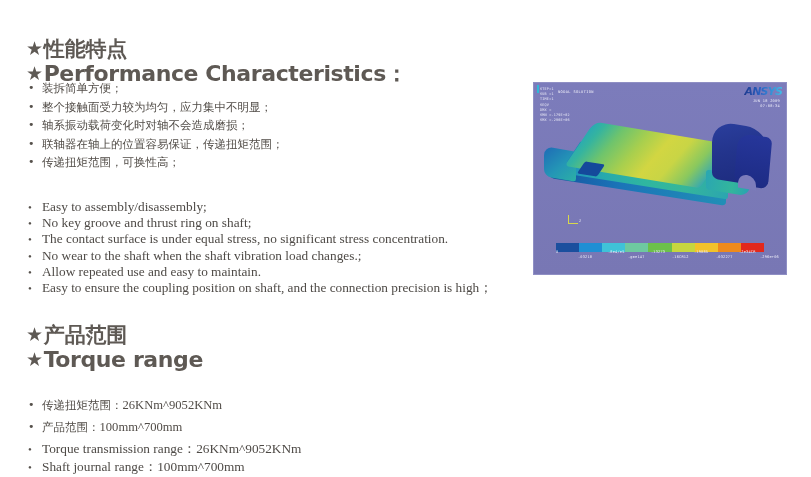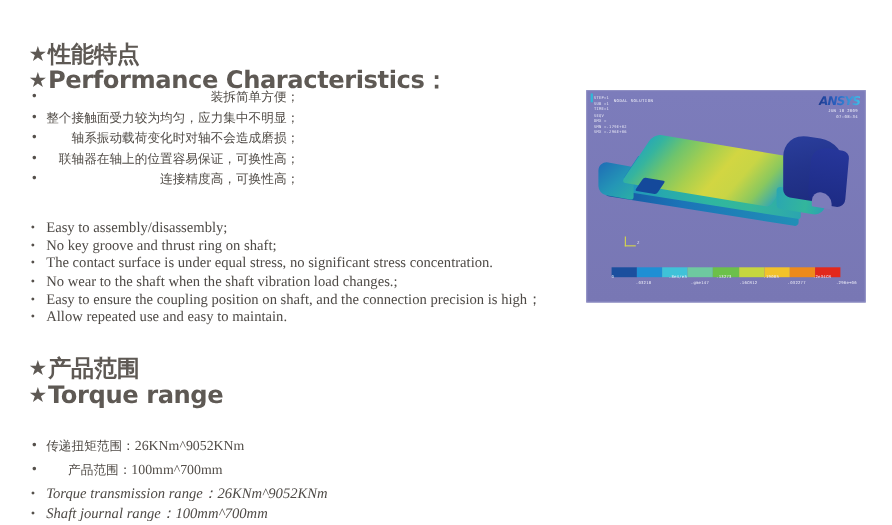--- a/index.html
+++ b/index.html
@@ -72,21 +72,20 @@
   .cn-list {
     left: 28px;
     top: 79px;
     font-family: "DejaVu Sans", "Liberation Sans", sans-serif;
     font-size: 11.5px;
     color: #514c47;
   }
   .cn-list li {
     line-height: 18.6px;
     height: 18.6px;
-    text-align: right;
   }
 
   .en-list {
     left: 28px;
     top: 199px;
     font-family: "Liberation Serif", "DejaVu Serif", serif;
     font-size: 13.3px;
     color: #4e4a46;
   }
   .en-list li {
@@ -97,38 +96,36 @@
   .spec-cn {
     left: 28px;
     top: 394px;
     font-family: "DejaVu Sans", "Liberation Sans", sans-serif;
     font-size: 11.5px;
     color: #514c47;
   }
   .spec-cn li {
     line-height: 22px;
     height: 22px;
-    text-align: center;
   }
   .spec-cn li .val {
     font-family: "Liberation Serif", "DejaVu Serif", serif;
     font-size: 12.6px;
   }
 
   .spec-en {
     left: 28px;
     top: 440px;
     font-family: "Liberation Serif", "DejaVu Serif", serif;
     font-size: 13.3px;
     color: #4e4a46;
   }
   .spec-en li {
     line-height: 18px;
     height: 18px;
-    font-style: italic;
   }
 
   
   #fea-figure {
     position: absolute;
     left: 533px;
     top: 82px;
     width: 254px;
     height: 193px;
     background: #7b7ab8;
@@ -371,31 +368,31 @@
   </div>
   <div class="h-en">
     <span class="star">★</span><span>Performance Characteristics：</span>
   </div>
 </div>
 
 <ul class="blist cn-list">
   <li>装拆简单方便；</li>
   <li>整个接触面受力较为均匀，应力集中不明显；</li>
   <li>轴系振动载荷变化时对轴不会造成磨损；</li>
-  <li>联轴器在轴上的位置容易保证，可换性高；</li>
-  <li>连接精度高，可换性高；</li>
+  <li>联轴器在轴上的位置容易保证，传递扭矩范围；</li>
+  <li>传递扭矩范围，可换性高；</li>
 </ul>
 
 <ul class="blist en-list">
   <li>Easy to assembly/disassembly;</li>
   <li>No key groove and thrust ring on shaft;</li>
   <li>The contact surface is under equal stress, no significant stress concentration.</li>
   <li>No wear to the shaft when the shaft vibration load changes.;</li>
+  <li>Allow repeated use and easy to maintain.</li>
   <li>Easy to ensure the coupling position on shaft, and the connection precision is high；</li>
-  <li>Allow repeated use and easy to maintain.</li>
 </ul>
 
 <div id="fea-figure">
   <div id="fea-viewport">
     <div class="fea-tick-left"></div>
 
     <div class="fea-title-line">NODAL SOLUTION</div>
     <div class="fea-header">STEP=1
 SUB =1
 TIME=1

